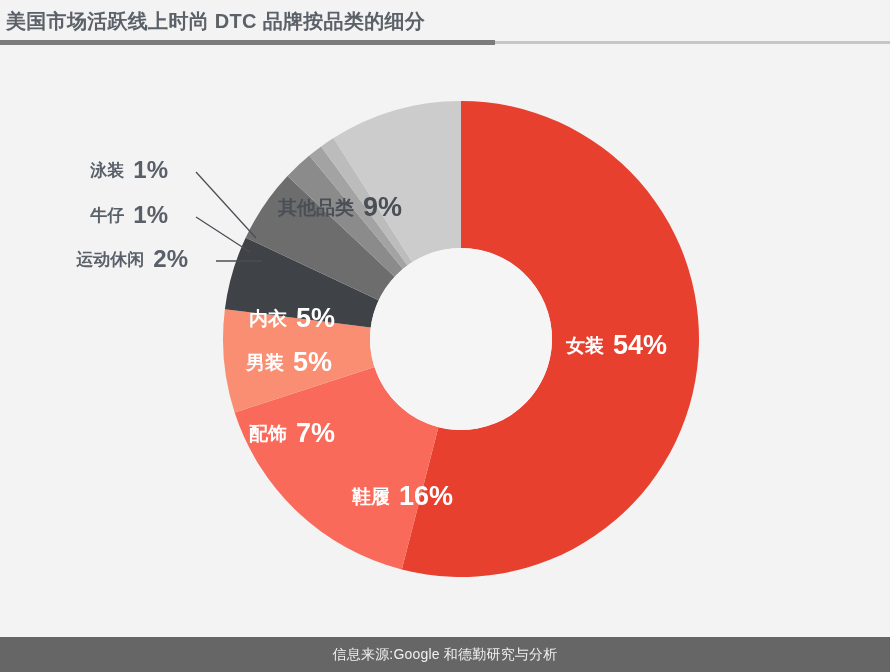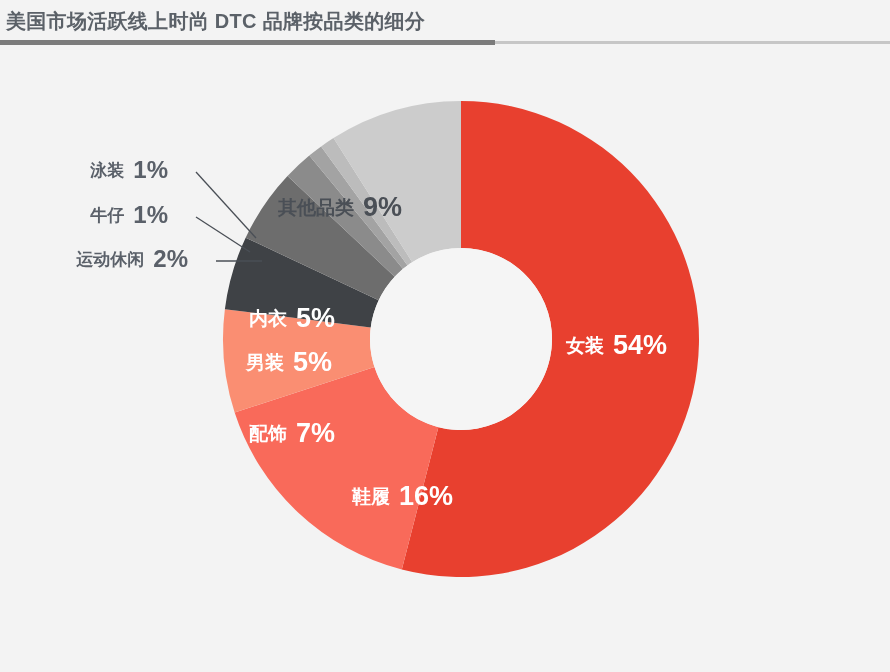--- a/index.html
+++ b/index.html
@@ -181,14 +181,17 @@
           <g>
             <text x="168" y="172" class="slice-label" text-anchor="end"><tspan class="slice-name-out">泳装</tspan><tspan class="slice-pct-out" dx="9">1%</tspan></text>
           </g>
           <g>
             <text x="278" y="209" class="slice-label" text-anchor="start"><tspan class="slice-name-dark">其他品类</tspan><tspan class="slice-pct-dark" dx="9">9%</tspan></text>
           </g>
         </g>
     </svg>
   </div>
 
+  <div id="source-bar">
+    <span id="source-text">信息来源:Google 和德勤研究与分析</span>
+  </div>
 
 </div>
 
 </body></html>

